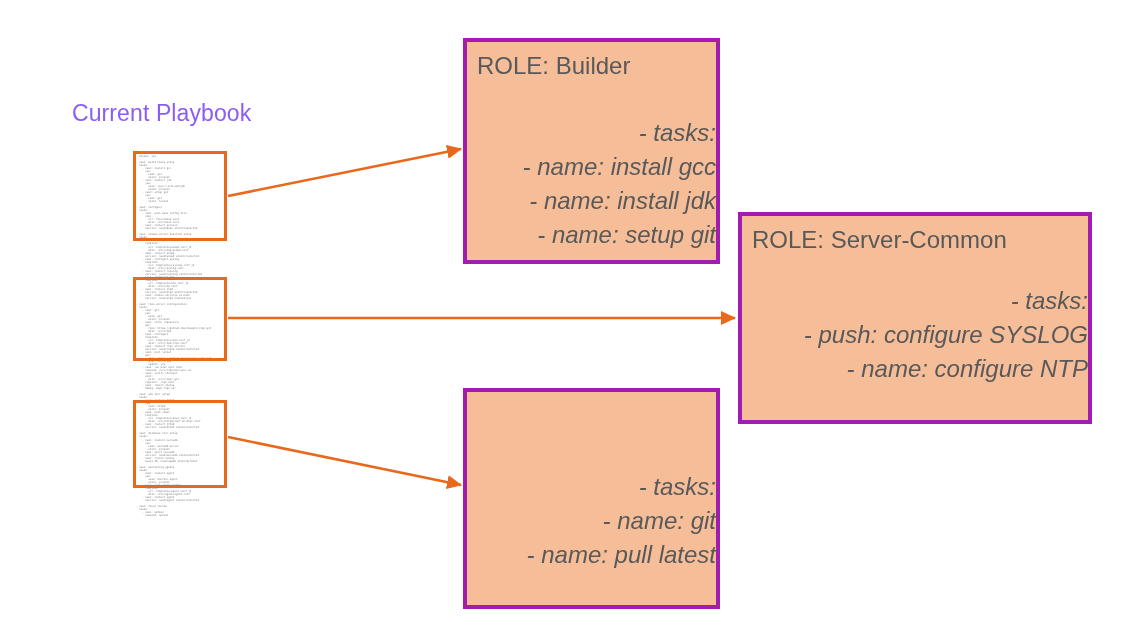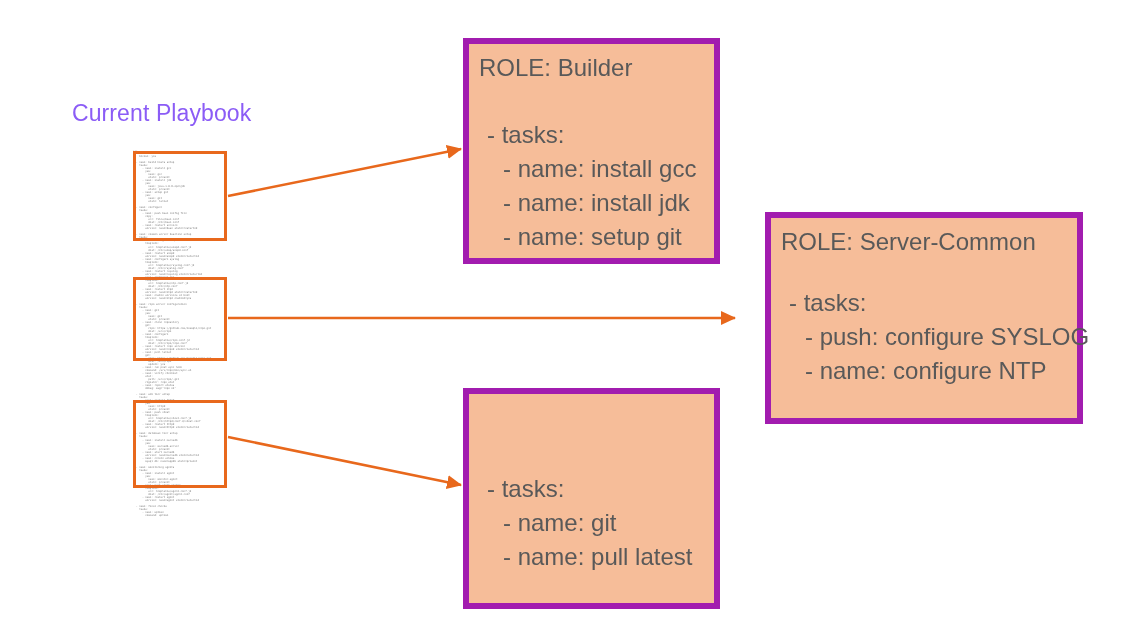--- a/index.html
+++ b/index.html
@@ -64,55 +64,57 @@
     border: 3px solid #E8681C;
     box-sizing: border-box;
     background: transparent;
   }
 
   
   .role-card {
     position: absolute;
     box-sizing: border-box;
     background: #F6BD99;
-    border: 6px solid #a21caf;
+    border: 4px solid #a21caf;
     color: #595959;
+    text-align: right;
   }
   .role-card .role-title {
     position: absolute;
     left: 10px;
     top: 9px;
     font-size: 24px;
     line-height: 29px;
     white-space: nowrap;
     color: #595959;
   }
   .role-card .role-lines {
     position: absolute;
     left: 10px;
     top: 74px;
-    right: 8px;
+    right: 0;
+    font-style: italic;
   }
   .role-card .role-line {
     font-size: 24px;
     line-height: 34px;
     white-space: nowrap;
     color: #595959;
   }
   .role-card .role-line.indent-1 { padding-left: 8px; }
   .role-card .role-line.indent-2 { padding-left: 24px; }
 
   
   #card-builder {
     left: 463px; top: 38px;
     width: 257px; height: 226px;
   }
   #card-server-common {
     left: 738px; top: 212px;
-    width: 318px; height: 212px; margin-left: 27px;
+    width: 354px; height: 212px;
   }
   #card-server-common .role-lines { top: 68px; }
   #card-repo {
     left: 463px; top: 388px;
     width: 257px; height: 221px;
   }
   #card-repo .role-lines { top: 78px; }
 
   
   svg.arrows {

